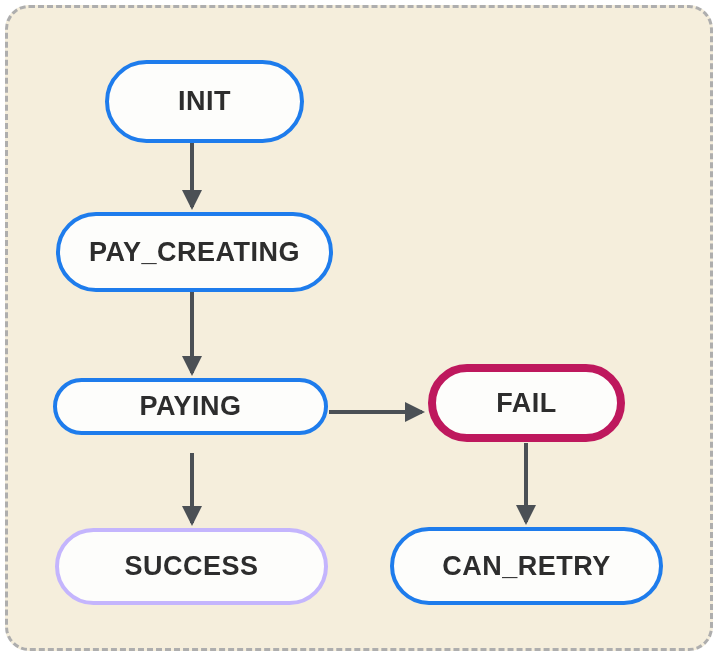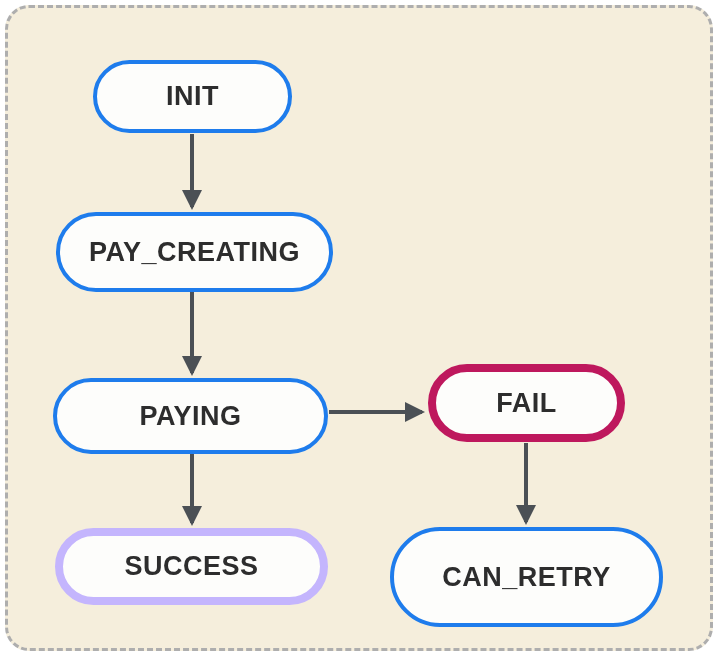--- a/index.html
+++ b/index.html
@@ -31,28 +31,28 @@
     align-items: center;
     justify-content: center;
     font-weight: 700;
     font-size: 27px;
     letter-spacing: 0.5px;
     color: #2d2d2d;
     white-space: nowrap;
   }
   .node.blue  { border: 4px solid #1e7cec; }
   .node.red   { border: 8px solid #be185d; }
-  .node.green { border: 8px solid #c4b5fd; }
+  .node.green { border: 4px solid #c4b5fd; }
 
-  .node-init         { left: 93px;  top: 60px;  width: 199px; height: 73px; }
+  .node-init         { left: 105px;  top: 60px;  width: 199px; height: 83px; }
   .node-pay-creating { left: 56px;  top: 212px; width: 277px; height: 80px; }
-  .node-paying       { left: 53px;  top: 378px; width: 275px; height: 76px; }
+  .node-paying       { left: 53px;  top: 378px; width: 275px; height: 57px; }
   .node-fail         { left: 428px; top: 364px; width: 197px; height: 78px; }
   .node-success      { left: 55px;  top: 528px; width: 273px; height: 77px; }
-  .node-can-retry    { left: 390px; top: 527px; width: 273px; height: 100px; }
+  .node-can-retry    { left: 390px; top: 527px; width: 273px; height: 78px; }
 
   .edges {
     position: absolute;
     left: 0;
     top: 0;
     width: 720px;
     height: 656px;
     pointer-events: none;
   }
   .edge {

